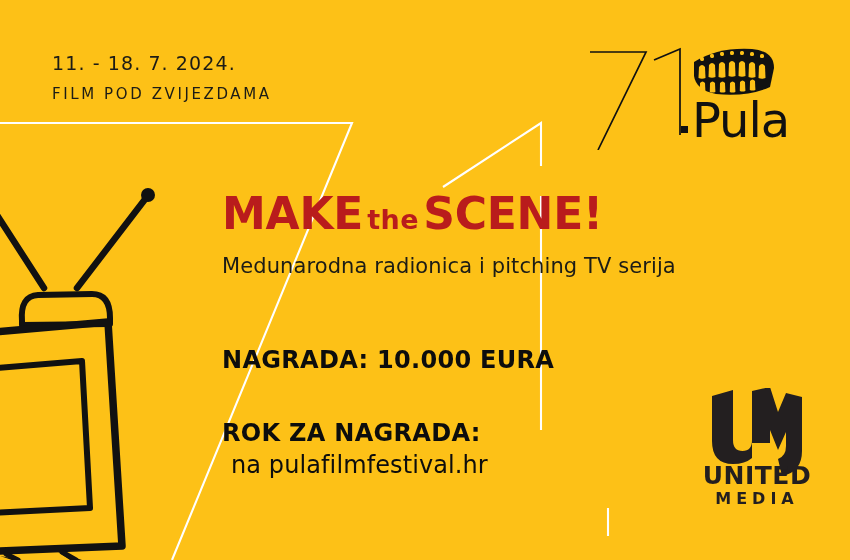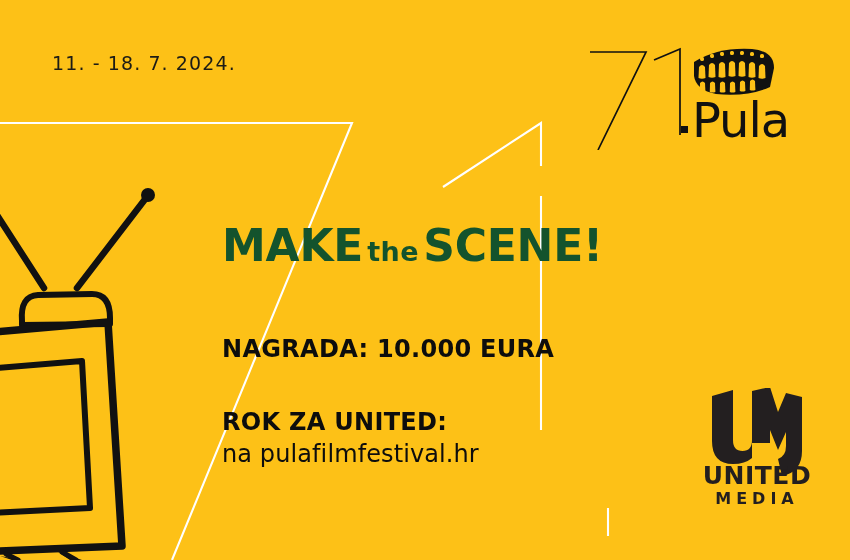--- a/index.html
+++ b/index.html
@@ -70,27 +70,26 @@
   }
 
   
   #main-content {
     position: absolute;
     left: 222px;
     top: 192px;
     width: 470px;
   }
   #headline {
-    color: #14532d;
+    color: #b91c1c;
     font-size: 44px;
     font-weight: 700;
     letter-spacing: -0.2px;
     line-height: 1;
     white-space: nowrap;
-    margin-top: 32px;
   }
   #headline .small-word {
     font-size: 27px;
     font-weight: 700;
     letter-spacing: 0.5px;
     padding: 0 4px;
   }
   #subtitle {
     color: #1c1c16;
     font-size: 21px;
@@ -120,20 +119,21 @@
     line-height: 1.33;
     white-space: nowrap;
   }
   #deadline-url {
     color: #0d0d0d;
     font-size: 24px;
     font-weight: 400;
     letter-spacing: 0.1px;
     line-height: 1.33;
     white-space: nowrap;
+    margin-left: 9px;
   }
 
   
   #sponsor-logo {
     position: absolute;
     left: 692px;
     top: 388px;
     width: 130px;
     height: 118px;
   }
@@ -197,20 +197,21 @@
     <path d="M60 428 L82 432 L72 432 Z" fill="#111111"></path>
     <path d="M118 424 L142 432 L130 432 Z" fill="#111111"></path>
     <g stroke="#111111" stroke-width="5" fill="none" stroke-linecap="round">
       <path d="M66 426 L78 432"></path>
       <path d="M122 424 L136 432"></path>
     </g>
   </svg>
 
   <div id="date-block">
     <div id="festival-dates">11. - 18. 7. 2024.</div>
+    <div id="festival-tagline">FILM POD ZVIJEZDAMA</div>
   </div>
 
   <svg id="pula-logo" viewBox="0 0 230 110">
 
     <g fill="none" stroke="#111111" stroke-width="1.7" stroke-linejoin="miter">
       <path d="M2 12 L58 12 L10 110"></path>
       <path d="M66 20 L92 9 L92 95"></path>
     </g>
     <rect x="93" y="86" width="7" height="7" fill="#111111"></rect>
 
@@ -239,25 +240,26 @@
         <path d="M162 41 q2.5 -3 5 0 l0.4 9 q-3 1 -5.6 0 z"></path>
       </g>
     </g>
 
     <text x="104" y="97" font-family="'DejaVu Sans','Liberation Sans',sans-serif" font-size="48" fill="#111111" letter-spacing="-1">Pula</text>
   </svg>
 
   <div id="main-content">
     <div id="headline"><span>MAKE</span><span class="small-word">the</span><span>SCENE!</span></div>
 
+    <div id="subtitle">Medunarodna radionica i pitching TV serija</div>
 
     <div id="prize-line">NAGRADA: 10.000 EURA</div>
 
     <div id="deadline-block">
-      <div id="deadline-label">ROK ZA UNITED:</div>
+      <div id="deadline-label">ROK ZA NAGRADA:</div>
       <div id="deadline-url">na pulafilmfestival.hr</div>
     </div>
   </div>
 
   <svg id="sponsor-logo" viewBox="0 0 130 118">
     <g fill="#231f20">
 
       <path d="M20 8 L41 2 L41 52 q0 11 9.5 11 q9.5 0 9.5 -11 L60 52 L60 70 q-7 6 -19 6 q-21 0 -21 -23 Z"></path>
 
       <path d="M60 3 L78 -1 L86 24 L94 5 L110 9 L110 63 q0 21 -20 25 l-4 -17 q8 -3 8 -13 L94 44 L86 62 L78 42 L78 55 L60 55 Z"></path>

